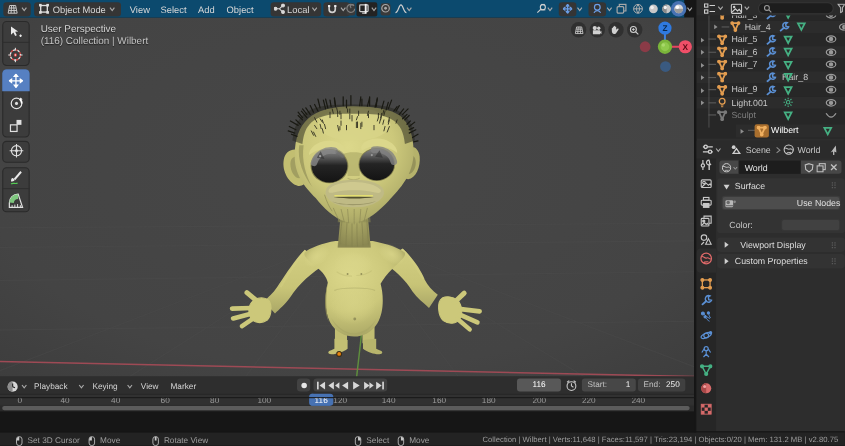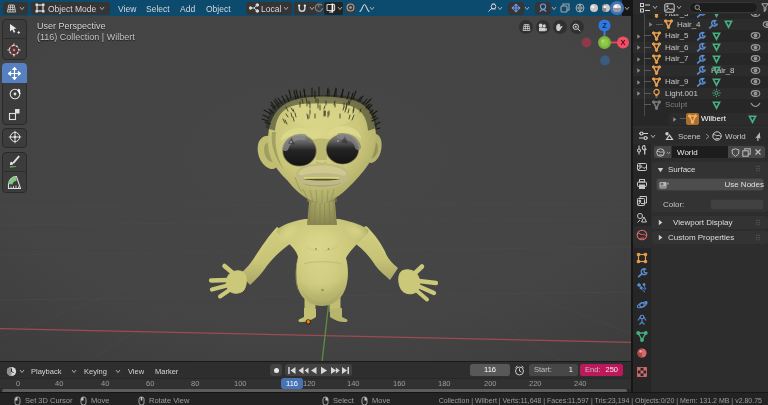--- a/index.html
+++ b/index.html
@@ -533,21 +533,21 @@
   <svg class="abs" style="left:612px;top:3px" width="10" height="10" viewBox="0 0 10 10">
       <circle cx="5" cy="5" r="4" fill="#d8d8d8"></circle>
       <path d="M9,5 a4,4 0 0 1 -8,0" fill="#9a9a9a"></path>
       <circle cx="3.8" cy="3.6" r="1.5" fill="#ffffff"></circle>
     </svg>
   <svg class="abs" style="left:624px;top:6px" width="6" height="5" viewBox="0 0 6 5">
       <path d="M1,1 L3,3.6 L5,1" stroke="#ababab" fill="none"></path>
     </svg>
 </div>
 
-<div class="abs" id="tl" style="left:0;top:362px;width:631px;height:31px;background:#2e2e2e;font-size:7.5px;color:#d4d4d4;">
+<div class="abs" id="tl" style="left:0;top:342px;width:631px;height:31px;background:#2e2e2e;font-size:7.5px;color:#d4d4d4;">
 
   <svg class="abs" style="left:6px;top:3.5px" width="11" height="11" viewBox="0 0 11 11">
       <circle cx="5.5" cy="5.5" r="4.6" fill="#d8d8d8"></circle>
       <path d="M5.5,0.9 a4.6,4.6 0 0 0 0,9.2 Z" fill="#8c8c8c"></path>
       <path d="M5.5,5.5 L5.5,2.6 M5.5,5.5 L7.6,6.6" stroke="#222" stroke-width="1"></path>
     </svg>
   <svg class="abs" style="left:19px;top:7px" width="6" height="5" viewBox="0 0 6 5">
       <path d="M1,1 L3,3.6 L5,1" stroke="#ababab" fill="none"></path>
     </svg>
   <div class="abs" style="left:31px;top:4.5px;">Playback</div>
@@ -585,21 +585,21 @@
   <svg class="abs" style="left:514px;top:2.5px" width="11" height="11" viewBox="0 0 11 11">
       <g stroke="#c8c8c8" fill="none" stroke-width="1">
         <circle cx="5.5" cy="6" r="4"></circle>
         <path d="M5.5,6 L5.5,3.4 M5.5,6 L7.3,7 M3.5,1 L1.5,2.5 M7.5,1 L9.5,2.5"></path>
       </g>
     </svg>
   <div class="abs" style="left:529px;top:2px;width:49px;height:12px;background:#474747;border-radius:2.5px;">
       <span style="position:absolute;left:5px;top:1px;color:#c0c0c0;">Start:</span>
       <span style="position:absolute;right:5px;top:1px;color:#f0f0f0;">1</span>
     </div>
-  <div class="abs" style="left:580px;top:2px;width:43px;height:12px;background:#be185d;border-radius:2.5px;">
+  <div class="abs" style="left:580px;top:2px;width:43px;height:12px;background:#404040;border-radius:2.5px;">
       <span style="position:absolute;left:5px;top:1px;color:#c0c0c0;">End:</span>
       <span style="position:absolute;right:5px;top:1px;color:#f0f0f0;">250</span>
     </div>
 
   <div class="abs" style="left:0;top:16px;width:631px;height:10px;background:#313131;border-top:1px solid #282828;"></div>
   <div class="abs" style="left:0;top:16px;width:631px;height:10px;font-size:7.5px;color:#9d9d9d;">
     <span class="abs" style="left:16px;top:1px;">0</span>
       <span class="abs" style="left:55px;top:1px;">40</span>
       <span class="abs" style="left:101px;top:1px;">40</span>
       <span class="abs" style="left:146px;top:1px;">60</span>

